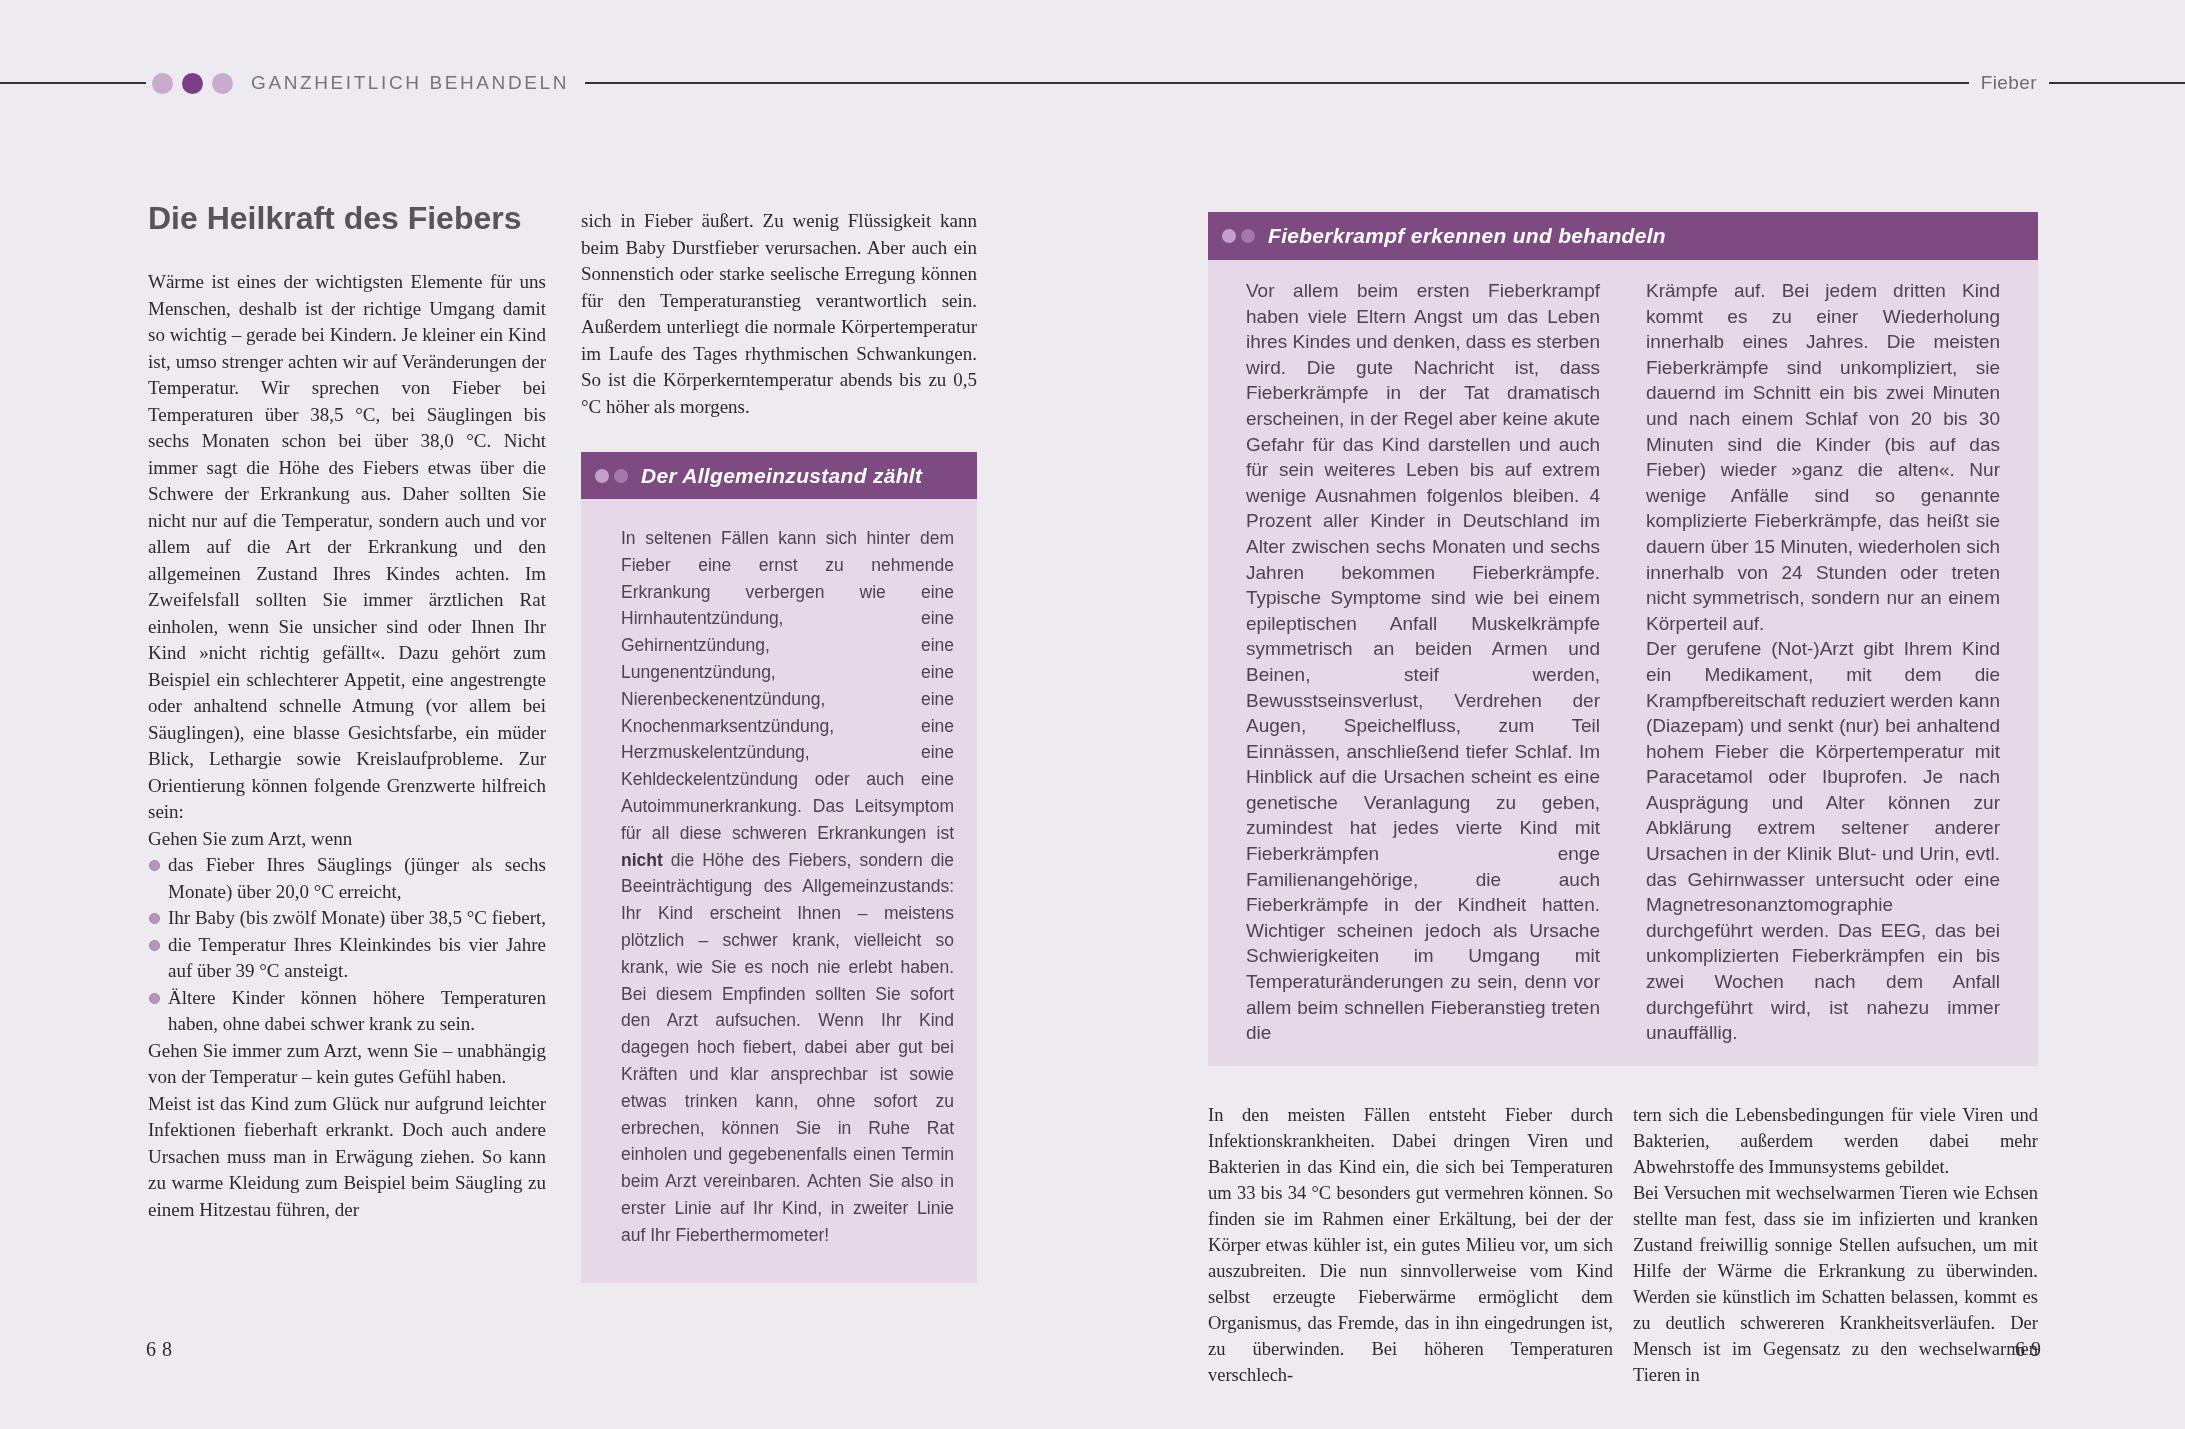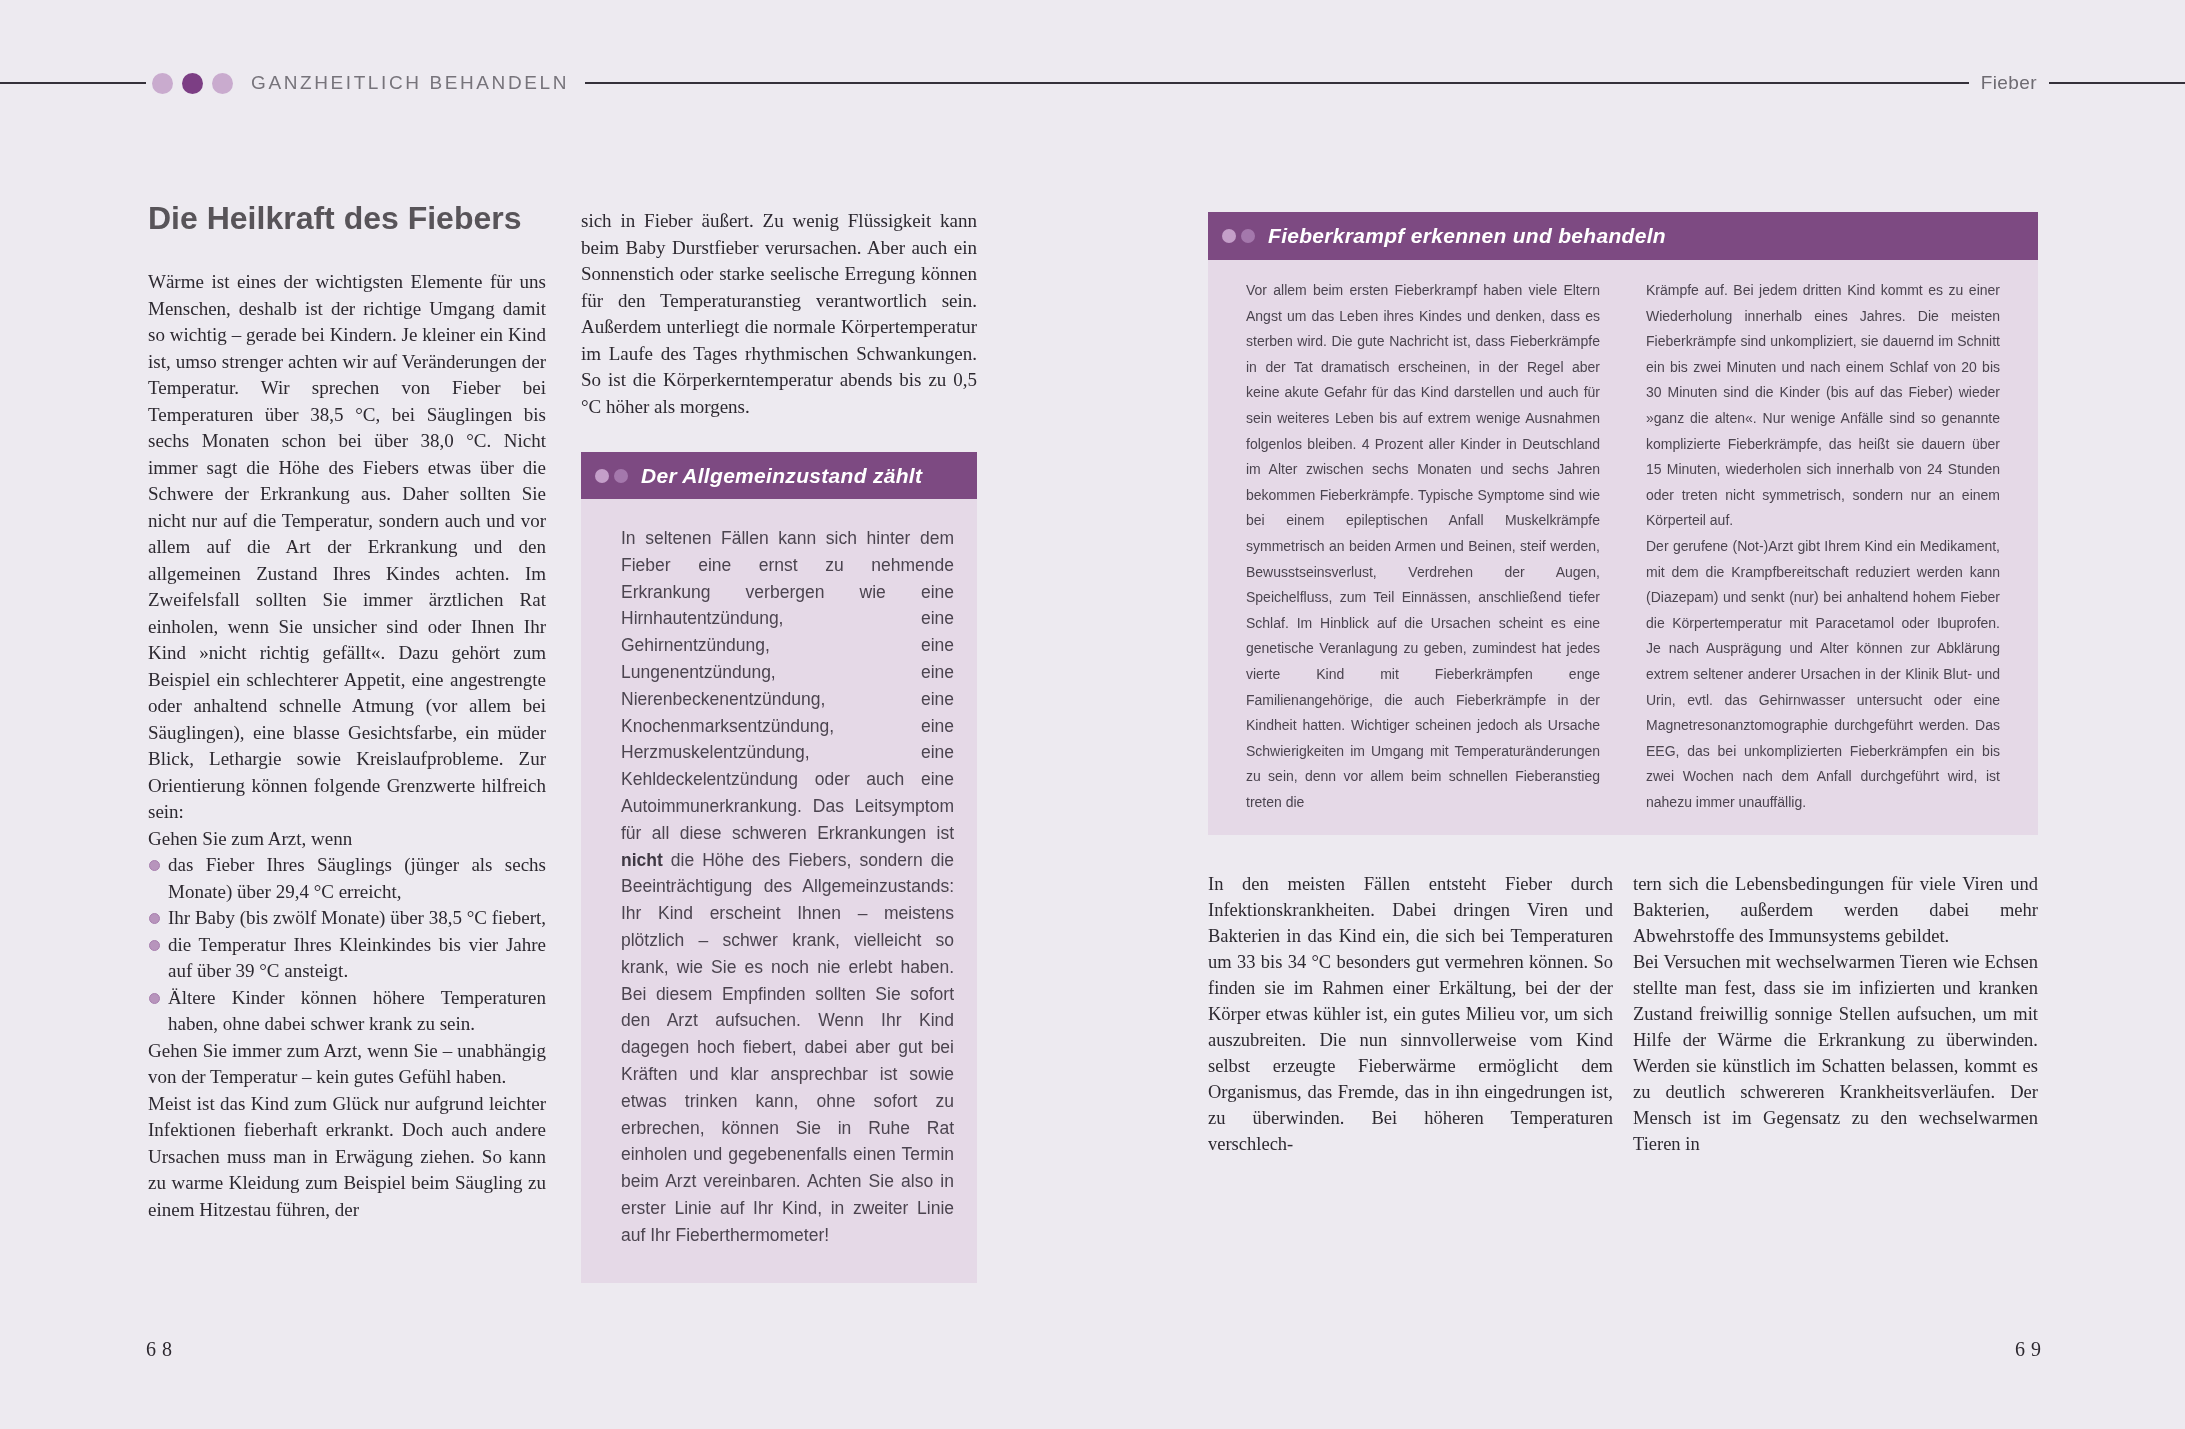--- a/index.html
+++ b/index.html
@@ -45,21 +45,21 @@
     color:#ffffff;font-size:21px;margin-left:13px;letter-spacing:0.3px;white-space:nowrap;text-align:center;}
   .box-body{background:#e5d9e7;font-family:"Liberation Sans",sans-serif;
     font-size:17.5px;line-height:26.8px;color:#4b444f;text-align:justify;}
   .box-body p{margin:0;}
   .box-body b{color:#3e3843;}
   #mid-box .box-body{padding:26px 23px 34px 40px;}
   
   #right-page{position:absolute;left:1208px;top:212px;width:830px;}
   #big-box .box-hdr{height:48px;}
   #big-box .box-body{display:flex;gap:46px;padding:18px 38px 20px 38px;
-    font-size:14px;line-height:25.6px;}
+    font-size:19px;line-height:25.6px;}
   .bcol{flex:1;min-width:0;}
   .bcol p{margin:0;}
   .bottom-cols{display:flex;gap:20px;margin-top:36px;}
   .bt{flex:1;min-width:0;font-size:18.5px;line-height:26px;text-align:justify;}
   .bt p{margin:0;}
   
   .pagenum{position:absolute;top:1338px;font-size:20px;letter-spacing:6px;color:#2d2930;}
   #pn-left{left:146px;}
   #pn-right{right:138px;letter-spacing:6px;}
 </style>
@@ -79,21 +79,21 @@
   <div class="hline hl-end"></div>
 </div>
 
 <div id="col-left">
   <h1 class="page-title">Die Heilkraft des Fiebers</h1>
   <p class="serif-p">Wärme ist eines der wichtigsten Elemente für uns Menschen, deshalb ist der richtige Umgang damit so wichtig – gerade bei Kindern. Je kleiner ein Kind ist, umso strenger achten wir auf Veränderungen der Temperatur. Wir sprechen von Fieber bei Temperaturen über 38,5 °C, bei Säuglingen bis sechs Monaten schon bei über 38,0 °C. Nicht immer sagt die Höhe des Fiebers etwas über die Schwere der Erkrankung aus. Daher sollten Sie nicht nur auf die Temperatur, sondern auch und vor allem auf die Art der Erkrankung und den allgemeinen Zustand Ihres Kindes achten. Im Zweifelsfall sollten Sie immer ärztlichen Rat einholen, wenn Sie unsicher sind oder Ihnen Ihr Kind »nicht richtig gefällt«. Dazu gehört zum Beispiel ein schlechterer Appetit, eine angestrengte oder anhaltend schnelle Atmung (vor allem bei Säuglingen), eine blasse Gesichtsfarbe, ein müder Blick, Lethargie sowie Kreislaufprobleme. Zur Orientierung können folgende Grenzwerte hilfreich sein:</p>
   <p class="serif-p left-align">Gehen Sie zum Arzt, wenn</p>
   <ul class="limits">
     <li>
       <span class="bullet"></span>
-      <span class="txt">das Fieber Ihres Säuglings (jünger als sechs Monate) über 29,4 °C erreicht,</span>
+      <span class="txt">das Fieber Ihres Säuglings (jünger als sechs Monate) über 20,0 °C erreicht,</span>
     </li>
     <li>
       <span class="bullet"></span>
       <span class="txt">Ihr Baby (bis zwölf Monate) über 38,5 °C fiebert,</span>
     </li>
     <li>
       <span class="bullet"></span>
       <span class="txt">die Temperatur Ihres Kleinkindes bis vier Jahre auf über 39 °C ansteigt.</span>
     </li>
     <li>

